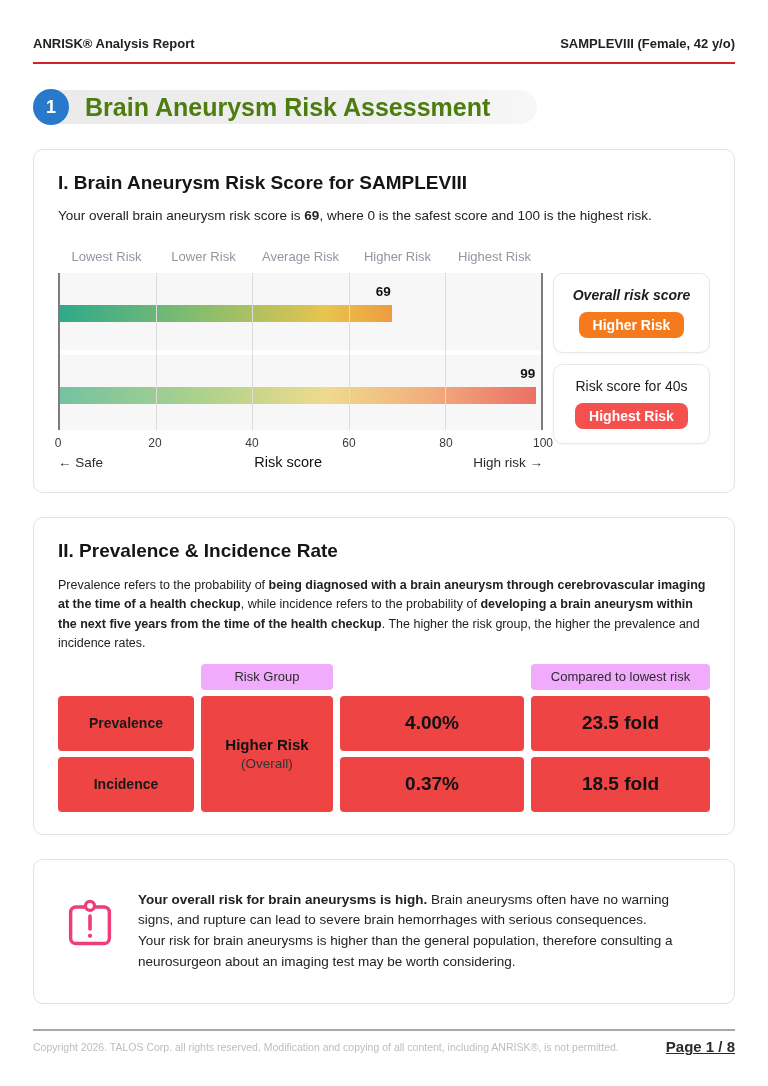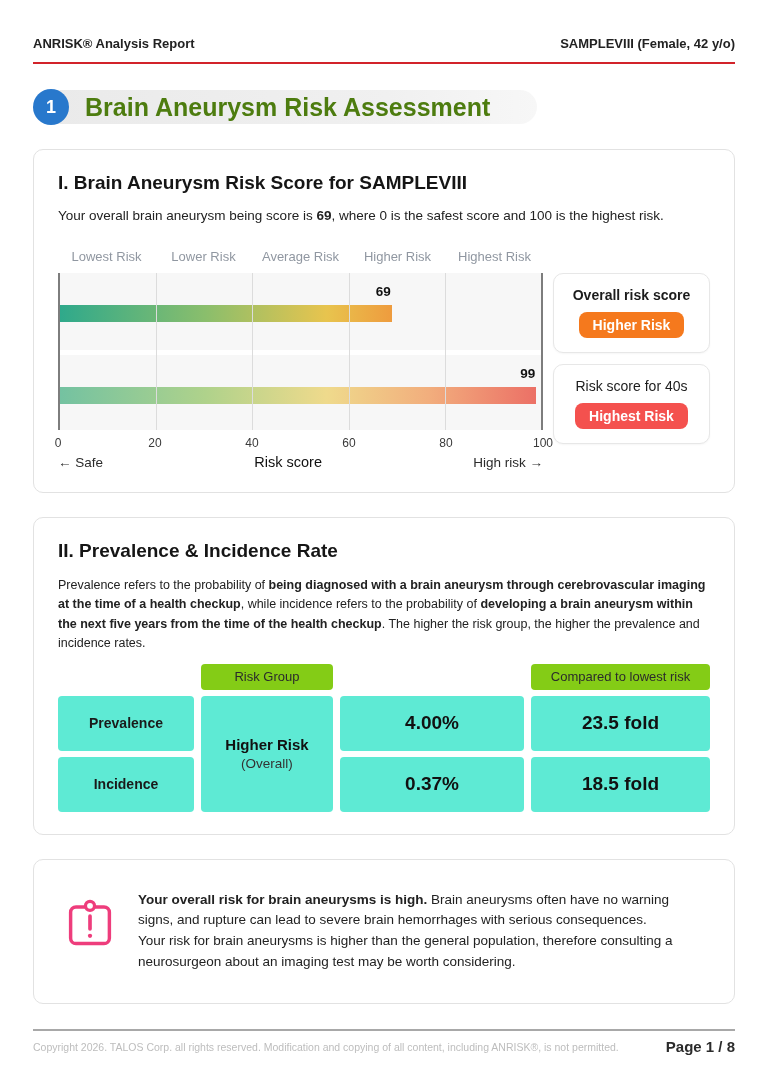--- a/index.html
+++ b/index.html
@@ -48,72 +48,72 @@
   .ticks { position:relative; height:20px; margin-top:4px; }
   .ticks span { position:absolute; transform:translateX(-50%); font-size:12px; color:#3a3a3a; top:2px; }
   .axis-captions { display:flex; justify-content:space-between; align-items:center; margin-top:0; }
   .axis-captions .cap { font-size:13.5px; color:#2b2b2b; }
   .axis-captions .xlabel { font-size:14.5px; font-weight:normal; color:#111; }
 
   .chart-right { flex:1; padding-top:24px; display:flex; flex-direction:column; gap:11px; }
   .side-card { border:1px solid #E7E7E7; border-radius:10px; background:#fff; text-align:center;
     padding:13px 8px 14px; box-shadow:0 1px 2px rgba(0,0,0,.04); }
   .side-card .sc-label { font-size:14px; color:#1c1c1c; margin-bottom:9px; }
-  .side-card.first .sc-label { font-weight:bold; }
+  .side-card.first .sc-label { font-weight:bold;font-style:italic; }
   .badge { display:inline-block; color:#fff; font-size:14px; font-weight:bold;
     padding:5px 14px; border-radius:8px; }
 
   
   .desc { font-size:12.5px; line-height:1.55; color:#222; }
   .desc b { font-weight:bold; }
   .risk-table { margin-top:10px; display:grid;
     grid-template-columns:136px 132px 184px 1fr;
     grid-template-rows:26px 55px 55px; gap:6px 7px; }
   .cell { border-radius:4px; display:flex; align-items:center; justify-content:center; }
-  .th { background:#84cc16; font-size:13px; color:#2b2b2b; }
-  .tbody { background:#5eead4; }
+  .th { background:#f0abfc; font-size:13px; color:#2b2b2b; }
+  .tbody { background:#ef4444; }
   .row-label { font-size:14px; font-weight:bold; color:#1a1a1a; }
   .risk-group { flex-direction:column; grid-row:2 / span 2; grid-column:2; }
   .risk-group .rg-main { font-size:15px; font-weight:bold; color:#111; }
   .risk-group .rg-sub { font-size:13.5px; color:#333; margin-top:3px; }
   .val { font-size:19px; font-weight:bold; color:#111; }
 
   
   .warning-card { margin:24px 33px 0; border:1px solid #E2E2E2; border-radius:10px;
     padding:30px 30px 30px 28px; display:flex; gap:20px; align-items:flex-start; min-height:142px; }
   .warn-icon { flex:0 0 56px; margin-top:4px; }
   .warn-text { font-size:13.5px; line-height:1.55; color:#222; max-width:552px; }
   .warn-text b { font-weight:bold; }
 
   
   .footer { position:absolute; left:33px; right:33px; top:1029px;
     border-top:2px solid #A8A8A8; padding-top:7px;
     display:flex; justify-content:space-between; align-items:center; }
   .copyright { font-size:10.5px; color:#BDBDBD; }
-  .page-num { font-size:15px; font-weight:600; color:#2b2b2b; }
+  .page-num { font-size:15px; font-weight:600; color:#2b2b2b;text-decoration:underline; }
 </style>
 </head>
 <body>
 
 <div class="page">
 
   <div class="report-header">
     <div class="h-title">ANRISK® Analysis Report</div>
     <div class="h-patient">SAMPLEVIII (Female, 42 y/o)</div>
   </div>
 
   <div class="section-header">
     <div class="section-pill"></div>
     <div class="section-num">1</div>
     <div class="section-title">Brain Aneurysm Risk Assessment</div>
   </div>
 
   <div class="card">
     <h2>I. Brain Aneurysm Risk Score for SAMPLEVIII</h2>
-    <div class="intro"><span>Your overall brain aneurysm being score is </span><b>69</b><span>, where 0 is the safest score and 100 is the highest risk.</span></div>
+    <div class="intro"><span>Your overall brain aneurysm risk score is </span><b>69</b><span>, where 0 is the safest score and 100 is the highest risk.</span></div>
 
     <div class="chart-area">
       <div class="chart-left">
         <div class="cat-labels" id="cat-labels">
             <span>Lowest Risk</span>
             <span>Lower Risk</span>
             <span>Average Risk</span>
             <span>Higher Risk</span>
             <span>Highest Risk</span>
           </div>

